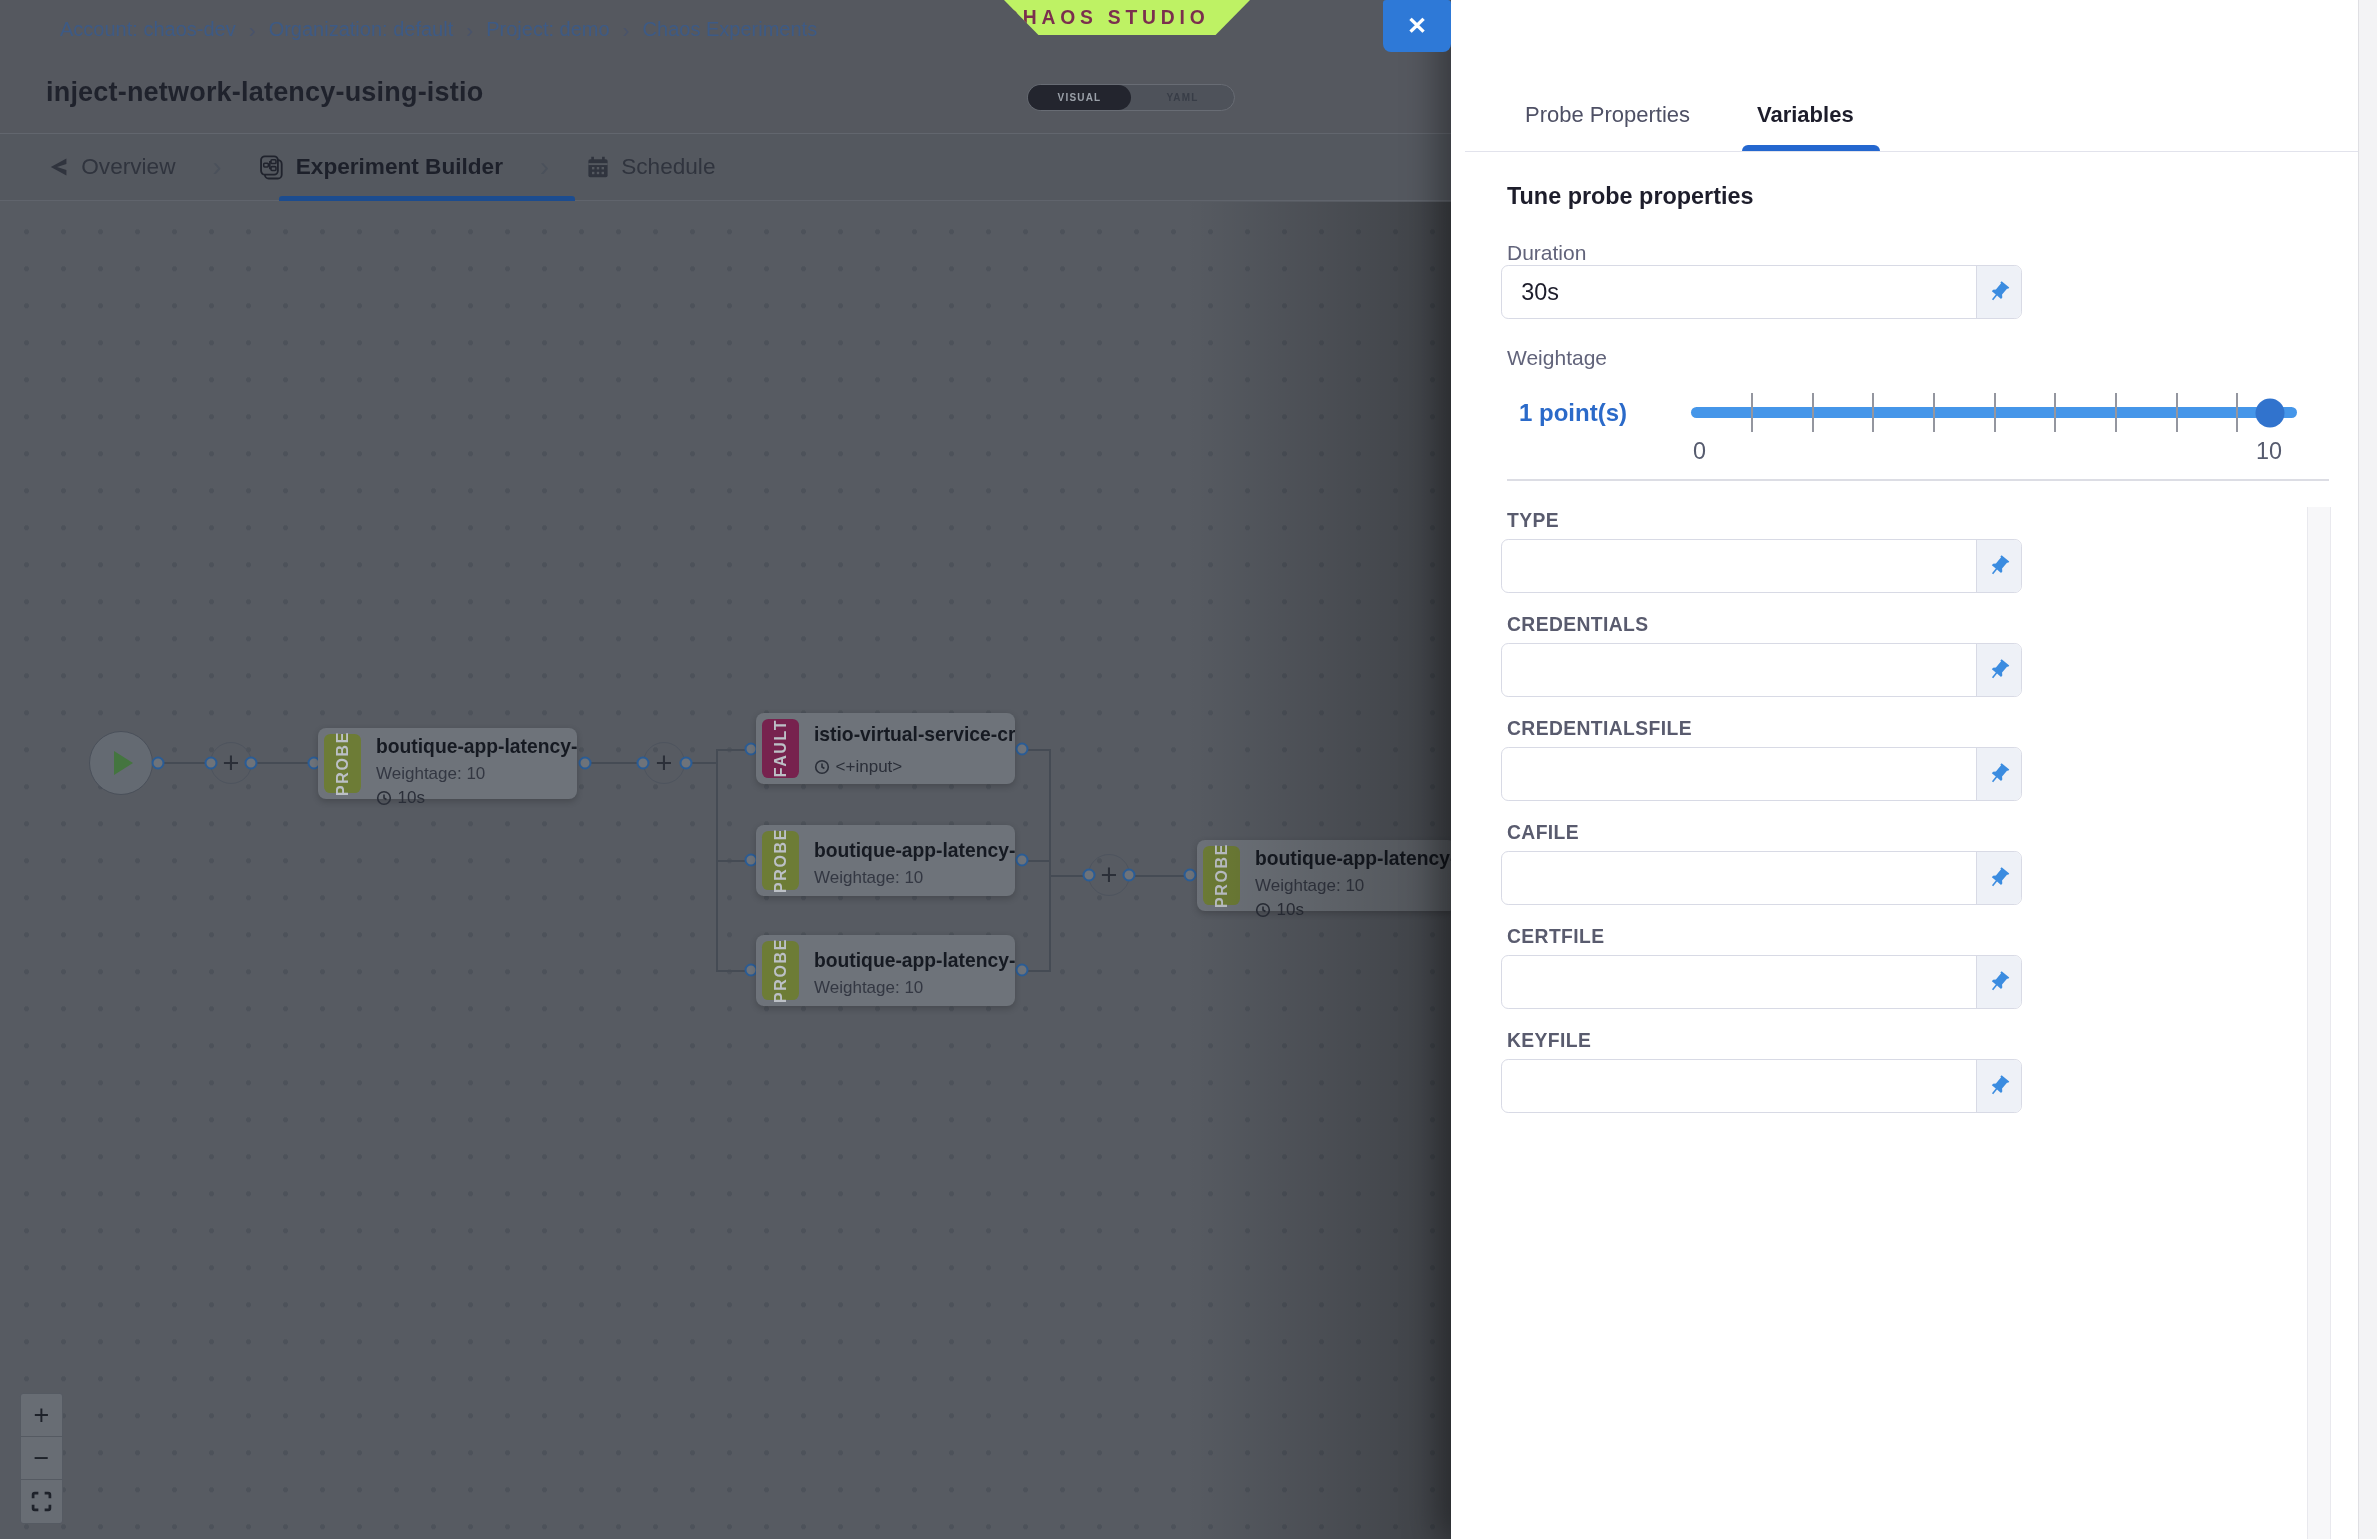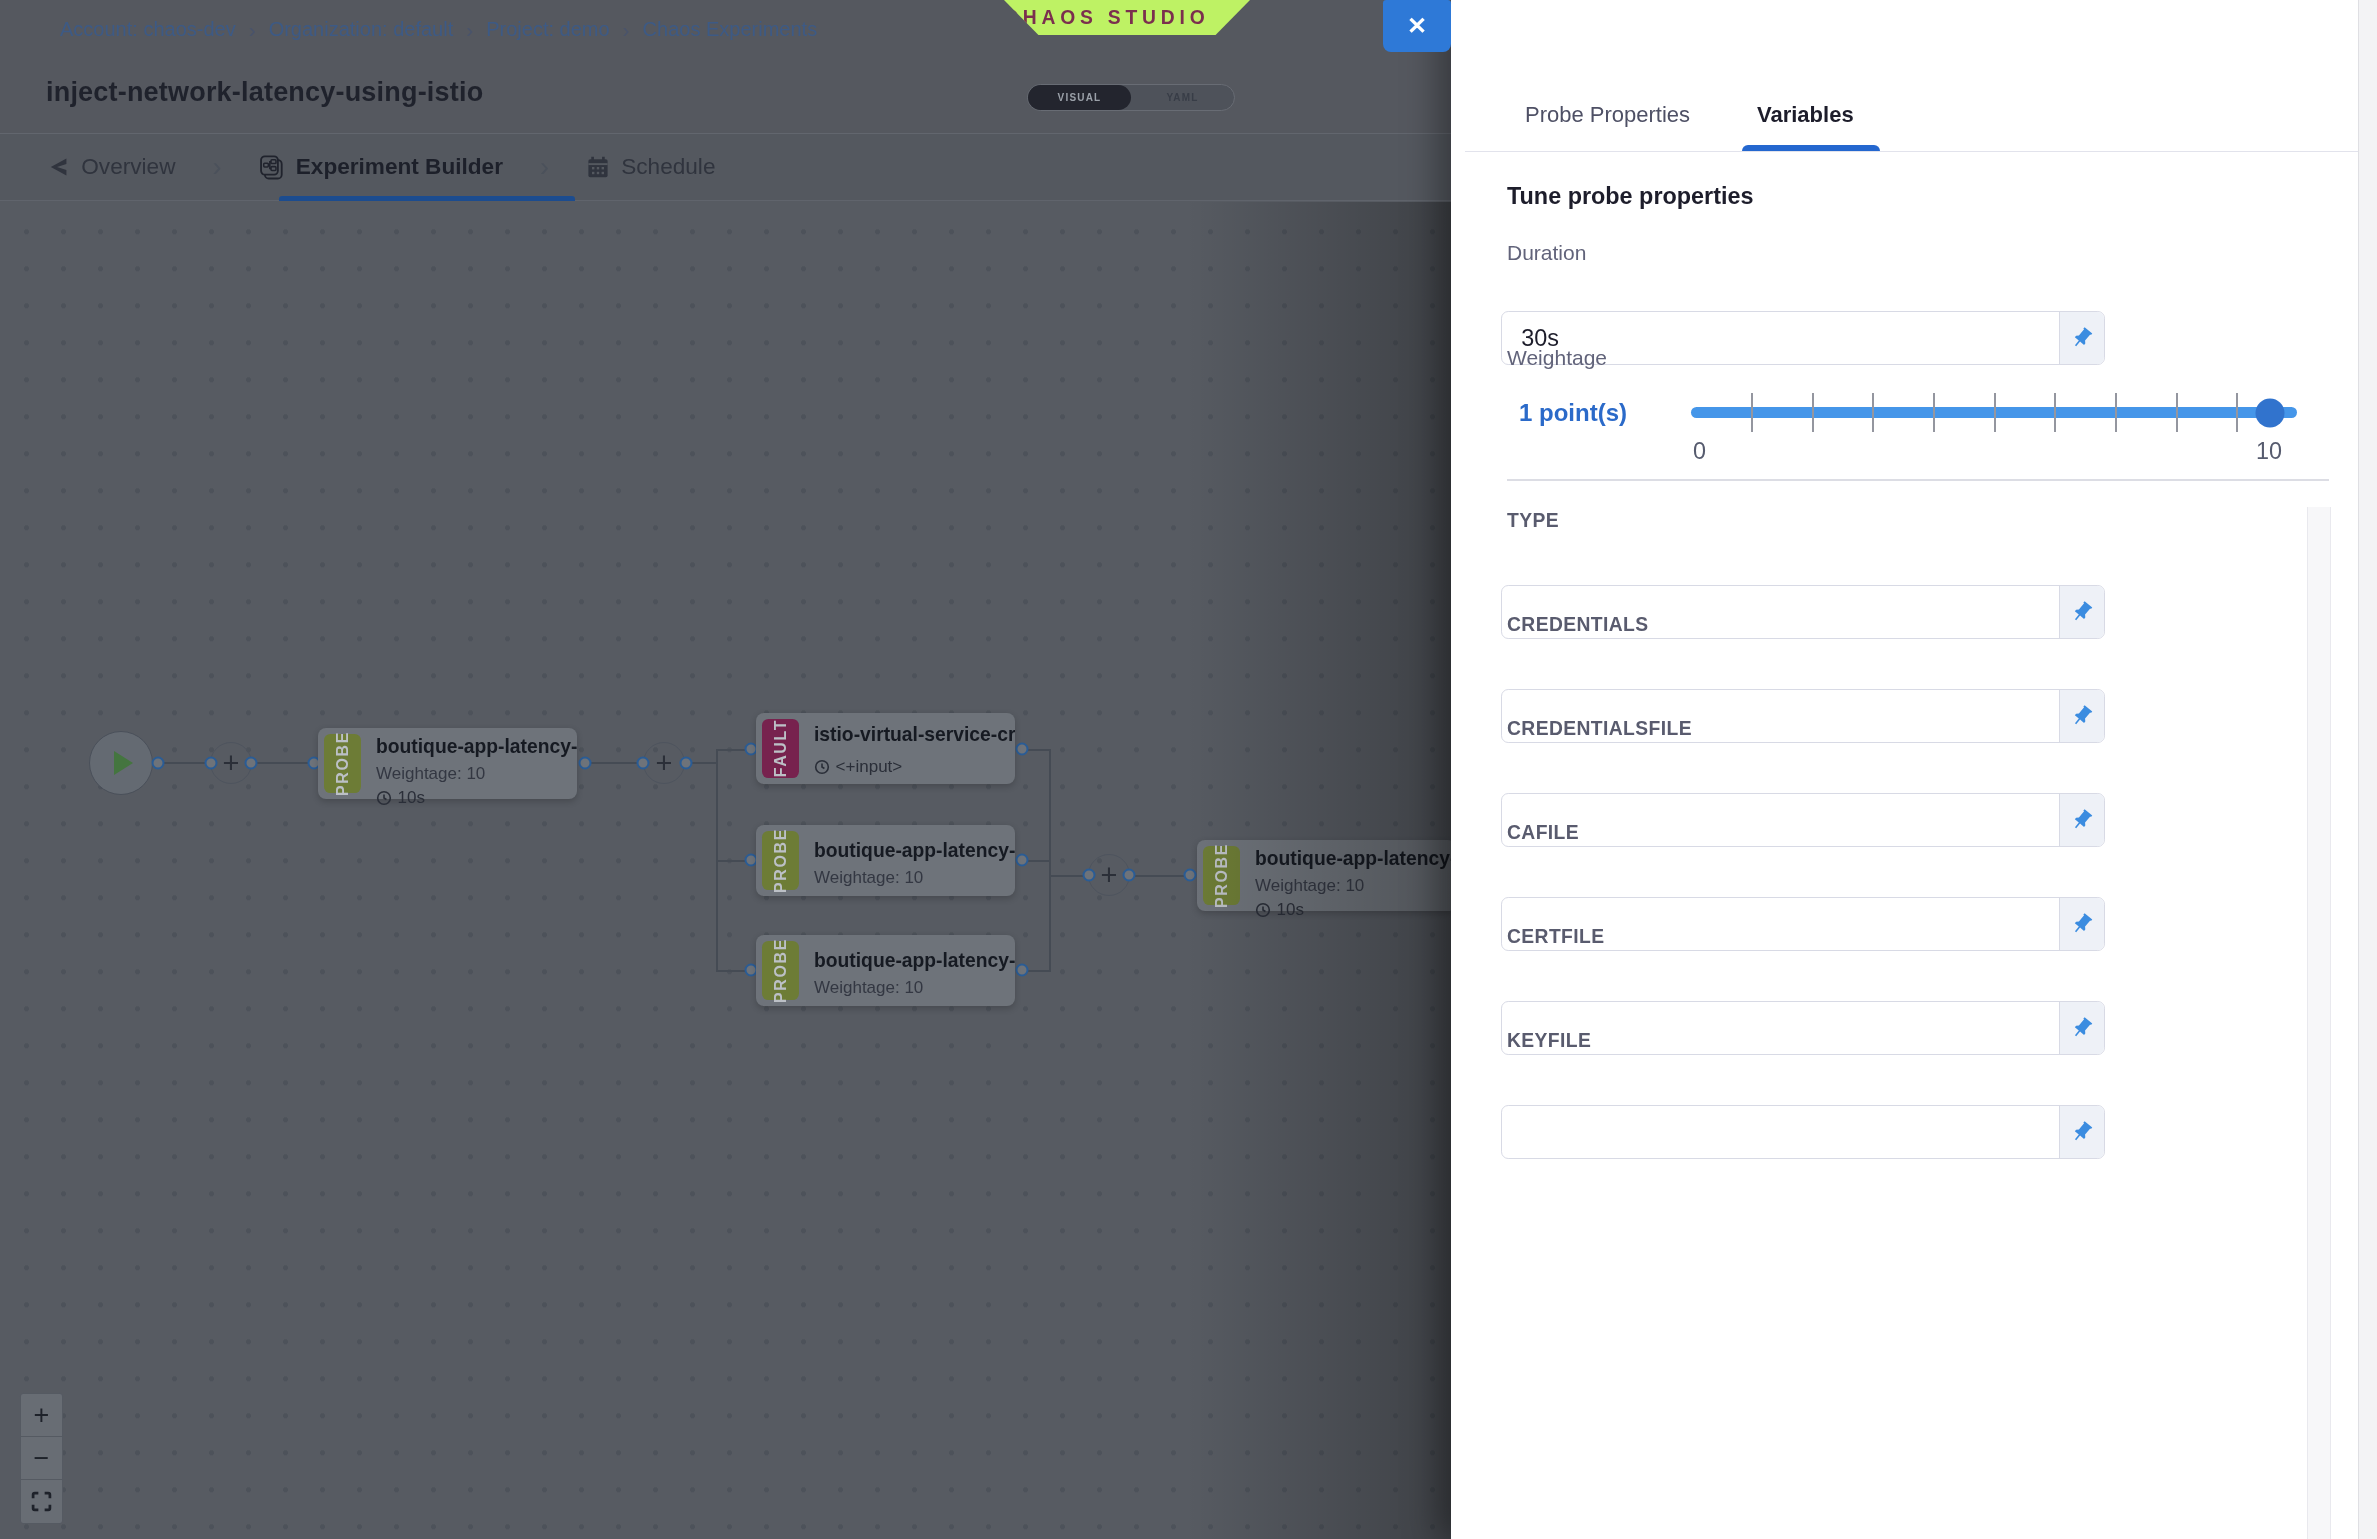--- a/index.html
+++ b/index.html
@@ -73,21 +73,21 @@
   .d-tabs { position:absolute; left:14px; top:81px; width:100%; height:71px; border-bottom:0.8px solid #e2e3ec; }
   .d-tab { position:absolute; top:21px; font-size:22px; color:#4e5065; cursor:pointer; }
   .d-tab.t0 { left:60px; }
   .d-tab.t1 { left:292px; font-weight:700; color:#1d1d2b; }
   .d-tab-underline { position:absolute; left:277px; top:64px; width:138px; height:6.4px; background:#2467cf; border-radius:6.4px 6.4px 0 0; }
 
   .d-body { position:absolute; left:0; top:151px; width:100%; height:1388px; }
   .sec-title { position:absolute; left:56px; top:32px; font-size:23.4px; font-weight:700; color:#1d1d2b; }
   .f-label { position:absolute; left:56px; font-size:21px; color:#61637a; }
   .f-label.uc { font-size:19.3px; font-weight:600; color:#595b6e; letter-spacing:0.4px; }
-  .control { position:absolute; left:50px; width:604px; height:54px;margin-top:46px; }
+  .control { position:absolute; left:50px; width:521px; height:54px; }
   .control input { width:100%; height:100%; border:0.8px solid #d8dae5; border-radius:7.2px; font-family:"Liberation Sans",sans-serif; font-size:23.4px; color:#1d1d2b; padding:0 64px 0 19.3px; background:#fff; outline:none; }
   .pin-box { position:absolute; right:0.8px; top:0.8px; bottom:0.8px; width:45px; background:#eef1f7; border-left:0.8px solid #d8dae5; border-radius:0 6.4px 6.4px 0; display:flex; align-items:center; justify-content:center; cursor:pointer; }
 
   
   .wt-value { position:absolute; left:68px; top:248px; font-size:24px; font-weight:700; color:#2b6ac9; }
   .slider { position:absolute; left:240px; top:222px; width:636px; height:81px; }
   .sl-track { position:absolute; left:0; top:34px; width:606px; height:11.3px; border-radius:5.6px; background:#4596e9; }
   .sl-tick { position:absolute; top:20px; width:1.6px; height:39px; background:#94969f; }
   .sl-handle { position:absolute; left:819px; top:262px; width:29px; height:29px; border-radius:50%; background:#3173cd; transform:translate(-50%,-50%); cursor:pointer; }
   .sl-min { position:absolute; left:242px; top:287px; font-size:23.4px; color:#565b6e; }

